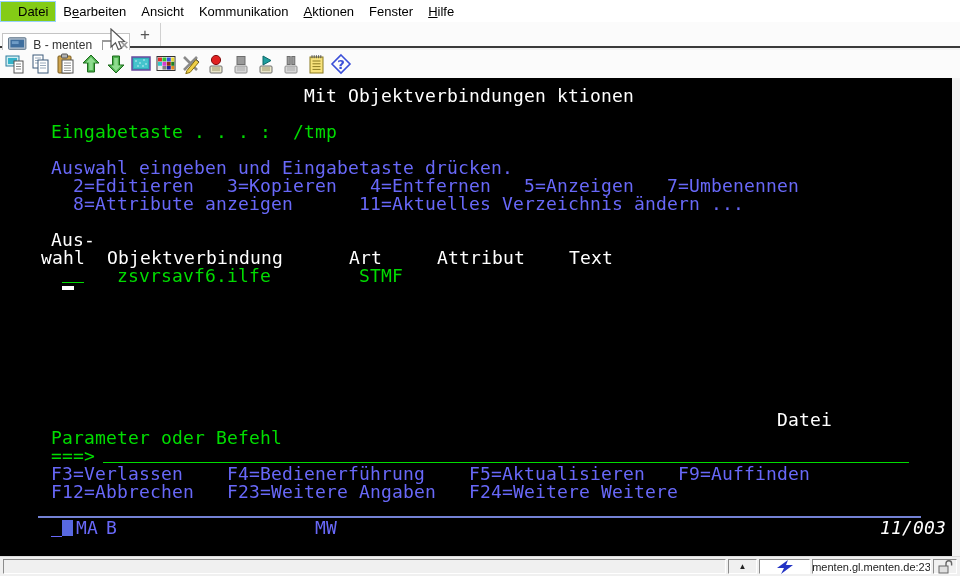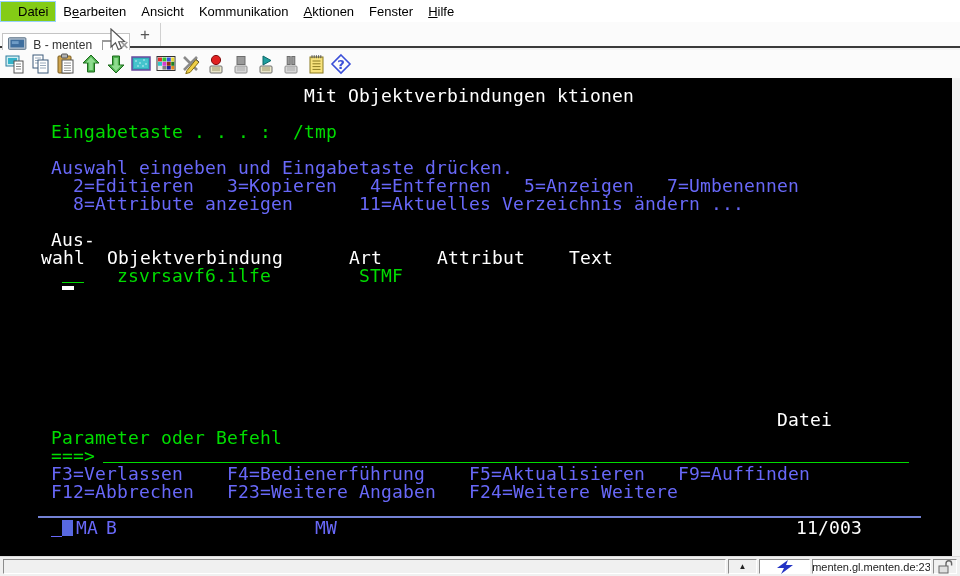--- a/index.html
+++ b/index.html
@@ -219,21 +219,21 @@
   <div class="cursor-block" style="left:62px;top:208px;width:12px;height:4px;"></div>
 
   <div class="fld-underline" style="left:103px;top:384px;width:806px;"></div>
 
   <div class="oia-line"></div>
   <div class="oia-text" style="left:40px;margin-left:36px;">MA</div>
   <div class="oia-underl"></div>
   <div class="oia-cursorblk"></div>
   <div class="oia-text" style="left:106px;">B</div>
   <div class="oia-text" style="left:315px;">MW</div>
-  <div class="oia-text" style="left:796px;color:#ffffff;">11/003</div>
+  <div class="oia-text" style="left:880px;color:#ffffff;font-style:italic;">11/003</div>
 </div>
 
 <div class="statusbar">
   <div class="sb-panel" style="left:3px;width:723px;"></div>
   <div class="sb-panel sb-arrow" style="left:728px;width:29px;">
     <span>▲</span>
   </div>
   <div class="sb-panel" style="left:759px;width:51px;background:#fff;">
     <svg width="22" height="16" viewBox="0 0 22 16">
       <path d="M14 1 L3 9 L10 9 L7 15 L19 6 L12 6 Z" fill="#2333c4"></path>

